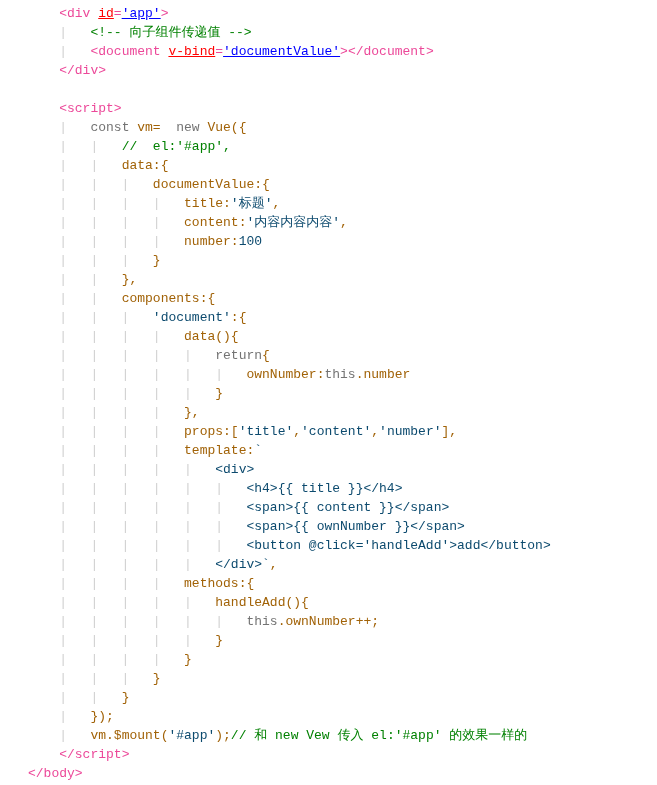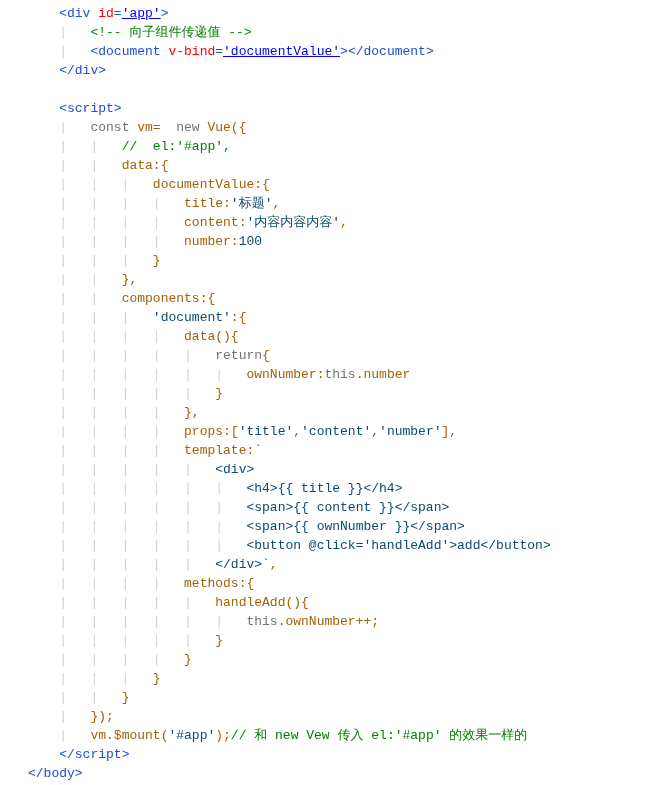--- a/index.html
+++ b/index.html
@@ -12,22 +12,22 @@
     color: #333;
   }
   .code-container {
     padding: 4px 0 4px 28px;
     white-space: pre;
   }
   .line {
     display: block;
     min-height: 19px;
   }
-  .tag { color: #1d4ed8; }
-  .attr-name { color: #ff0000; }
+  .tag { color: #ec4899; }
+  .attr-name { color: #ff0000; text-decoration: underline; }
   .attr-value { color: #0000ff; text-decoration: underline; }
   .comment { color: #008000; margin-top: 40px; }
   .keyword { color: #737373; text-align: right; }
   .string { color: #0c4a6e; }
   .number-lit { color: #0c4a6e; }
   .txt { color: #a16207; }
   .guide { color: #d0d0d0; }
 </style>
 </head>
 <body>

